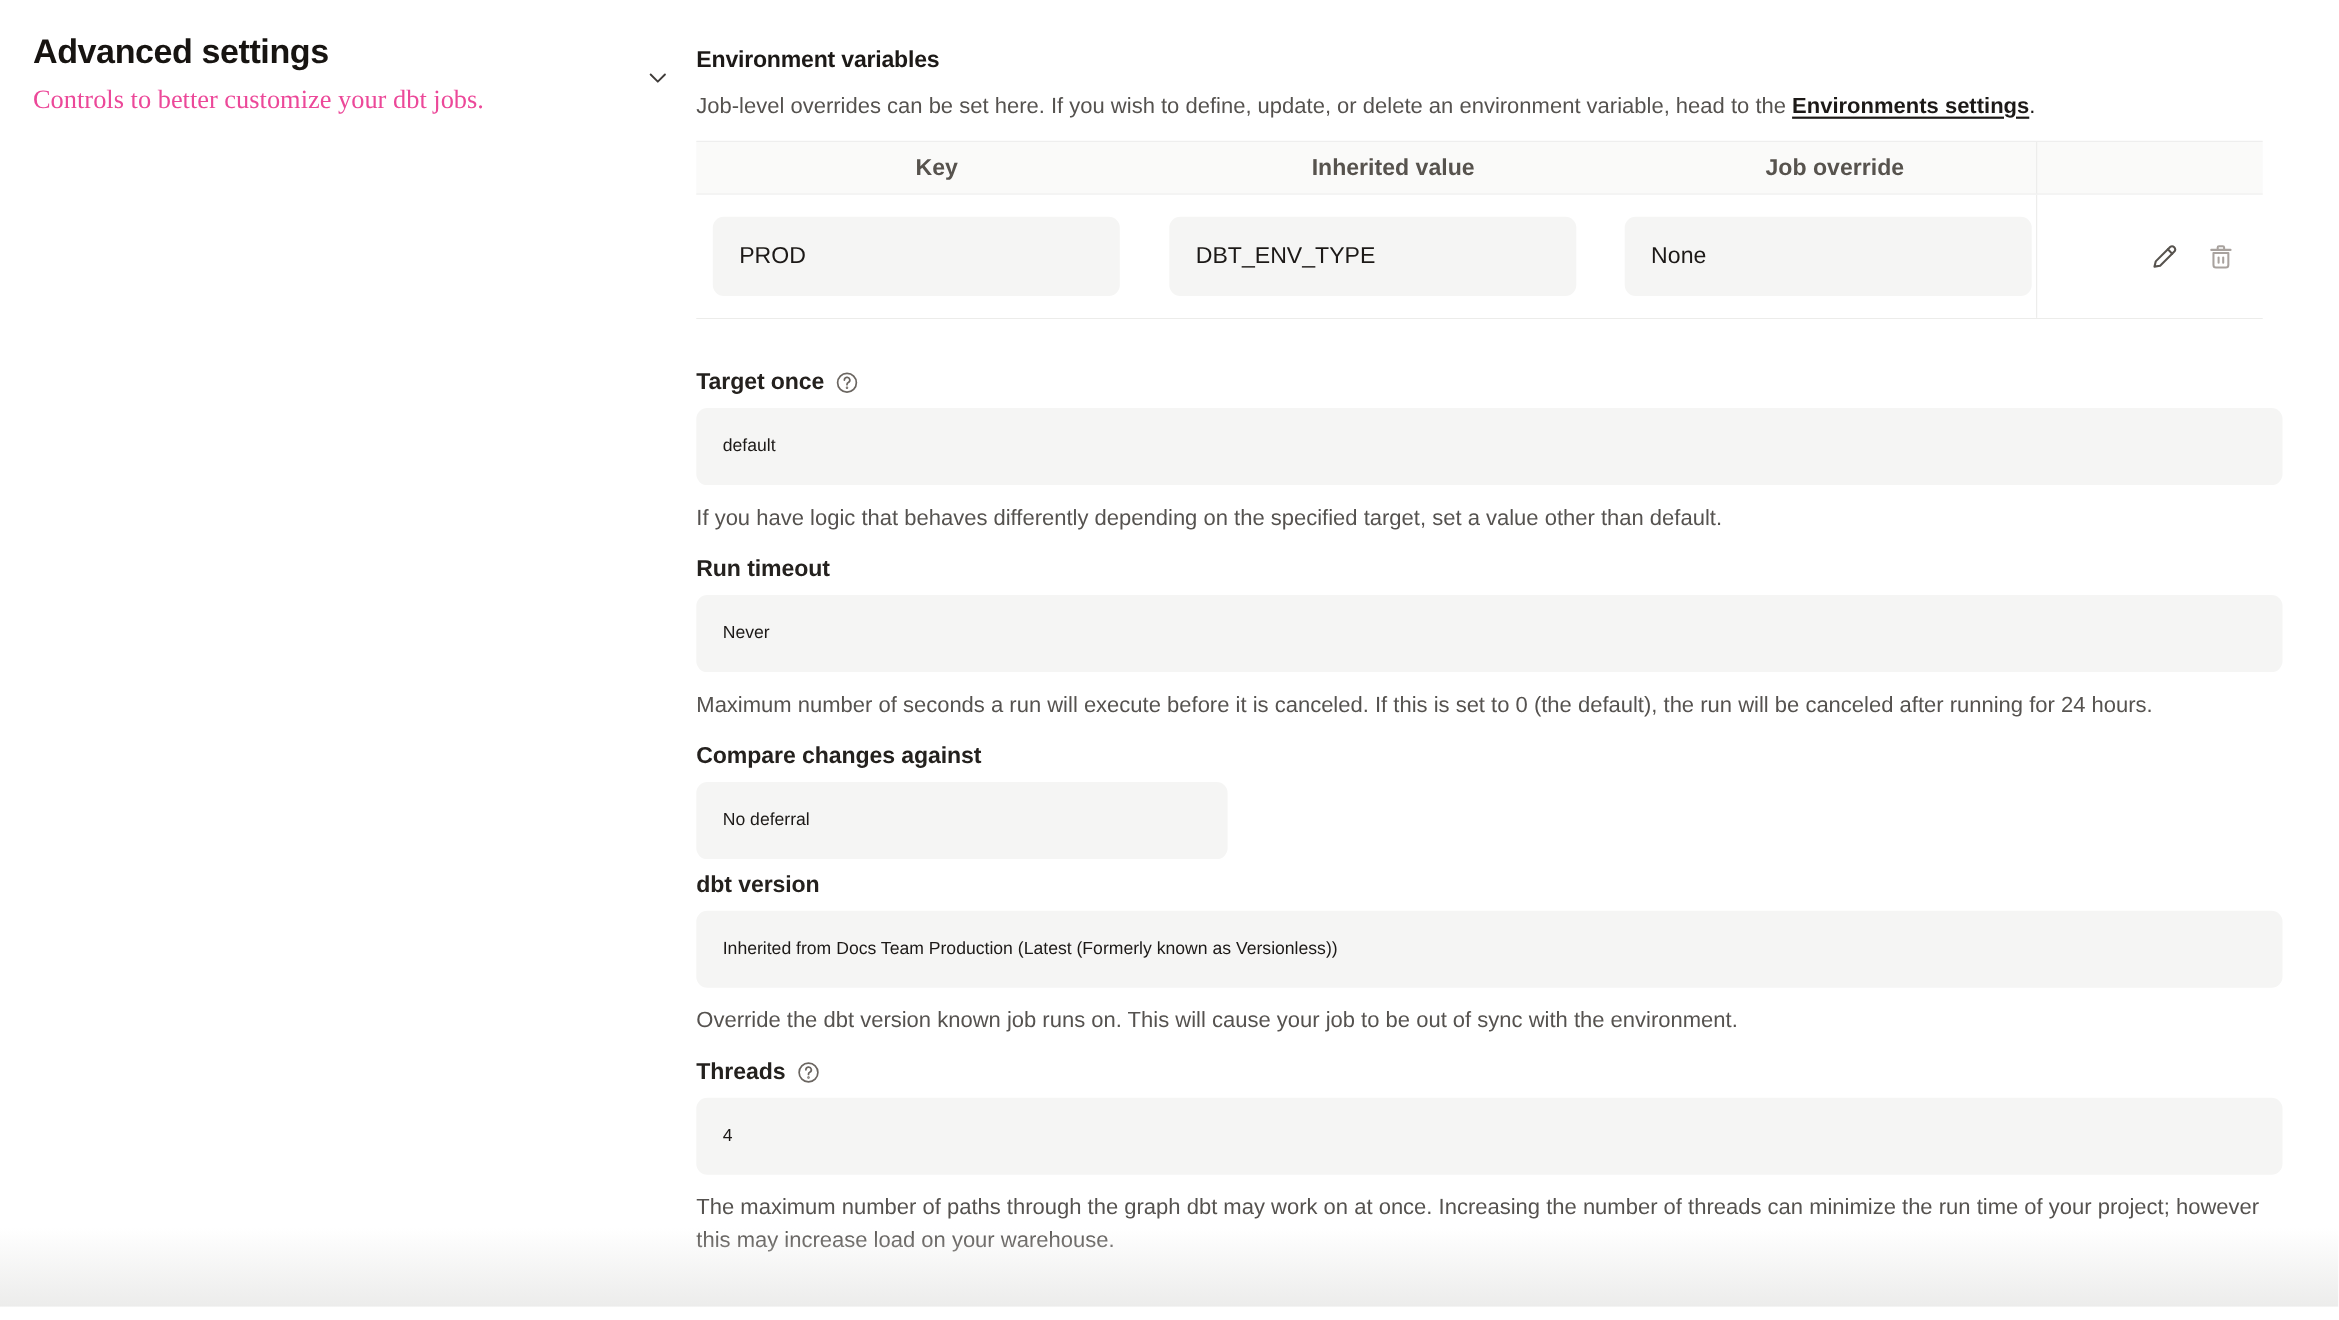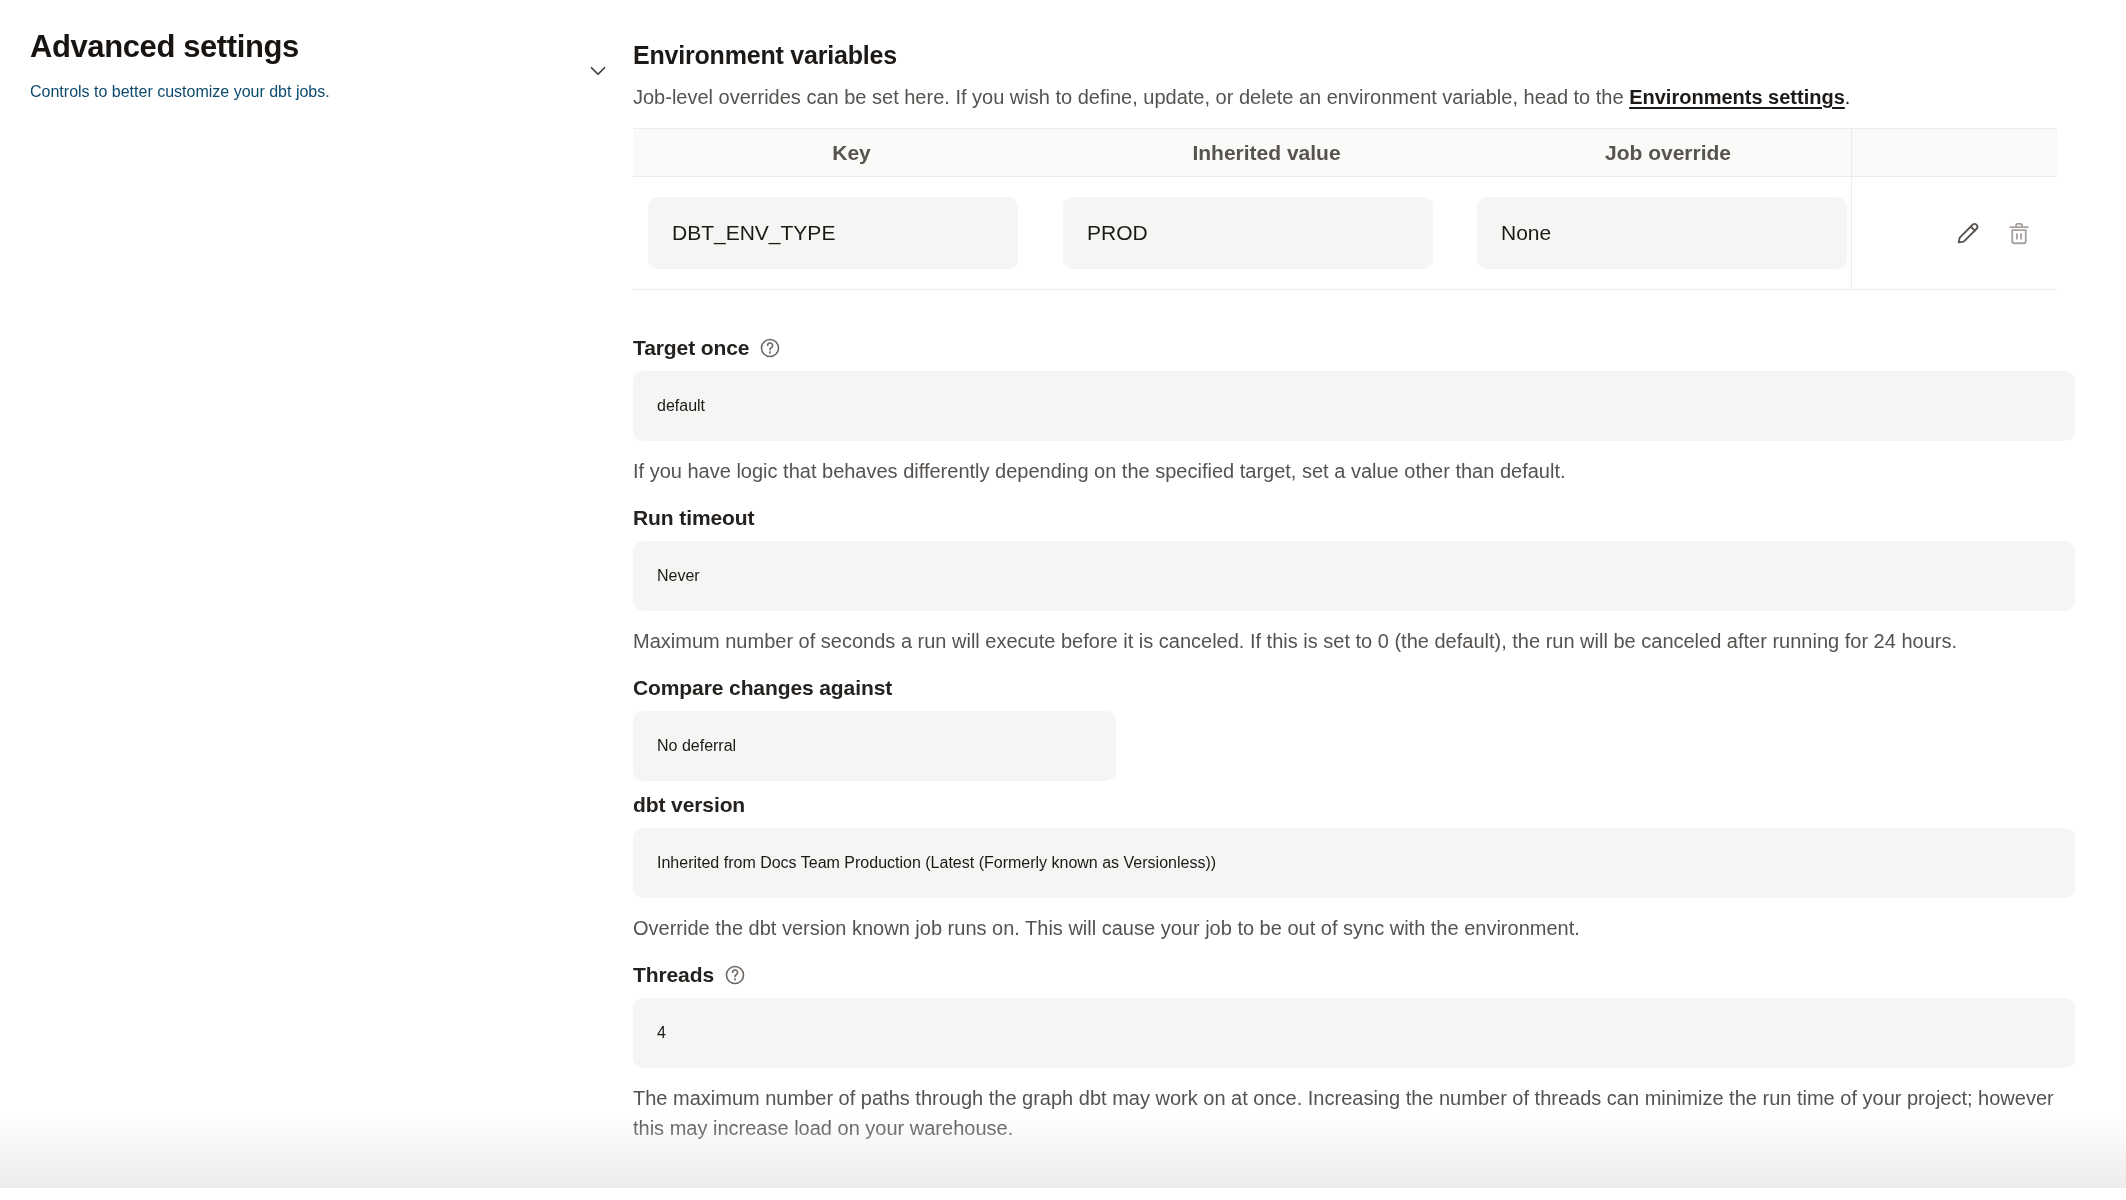--- a/index.html
+++ b/index.html
@@ -29,38 +29,39 @@
   .left-head { display: flex; justify-content: space-between; align-items: flex-start; }
   .panel-title {
     font-size: 31px;
     font-weight: 700;
     letter-spacing: -0.4px;
     color: #171411;
     line-height: 42px;
   }
   .panel-subtitle {
     margin-top: 10px;
-    font-size: 16px;
+    font-size: 24px;
     line-height: 27px;
-    color: #0c4a6e;
+    color: #ec4899;
+    font-family: Liberation Serif, serif;
   }
   .collapse-btn {
     background: none; border: none; cursor: pointer;
     margin-top: 32px;
     display: flex; align-items: center; justify-content: center;
     padding: 0;
   }
 
   
   .right-col {
     width: 1442px;
     padding-top: 38px;
   }
   .section-heading {
-    font-size: 25px;
+    font-size: 21px;
     font-weight: 700;
     letter-spacing: -0.2px;
     color: #1c1917;
     line-height: 34px;
   }
   .section-desc {
     margin-top: 10px;
     font-size: 20px;
     line-height: 30px;
     color: #55524f;
@@ -210,24 +211,24 @@
 
       <div class="env-table">
         <div class="t-head">
           <div class="th">Key</div>
           <div class="th">Inherited value</div>
           <div class="th">Job override</div>
           <div class="th th-actions"></div>
         </div>
         <div class="t-row">
           <div class="t-cell">
-            <div class="env-box">DBT_ENV_TYPE</div>
+            <div class="env-box">PROD</div>
           </div>
           <div class="t-cell">
-            <div class="env-box">PROD</div>
+            <div class="env-box">DBT_ENV_TYPE</div>
           </div>
           <div class="t-cell last">
             <div class="env-box">None</div>
           </div>
           <div class="row-actions">
             <button class="icon-btn" aria-label="Edit environment variable">
               <span style="display:flex">
                 <svg width="30" height="30" viewBox="0 0 24 24" fill="none" stroke="#57534e" stroke-width="1.5" stroke-linecap="round" stroke-linejoin="round">
                   <path d="M4.5 19.5l.9-3.8L15.9 5.2a2.3 2.3 0 0 1 3.2 3.2L8.6 18.9l-4.1.6z"></path>
                   <path d="M14.2 6.9l3.2 3.2"></path>

